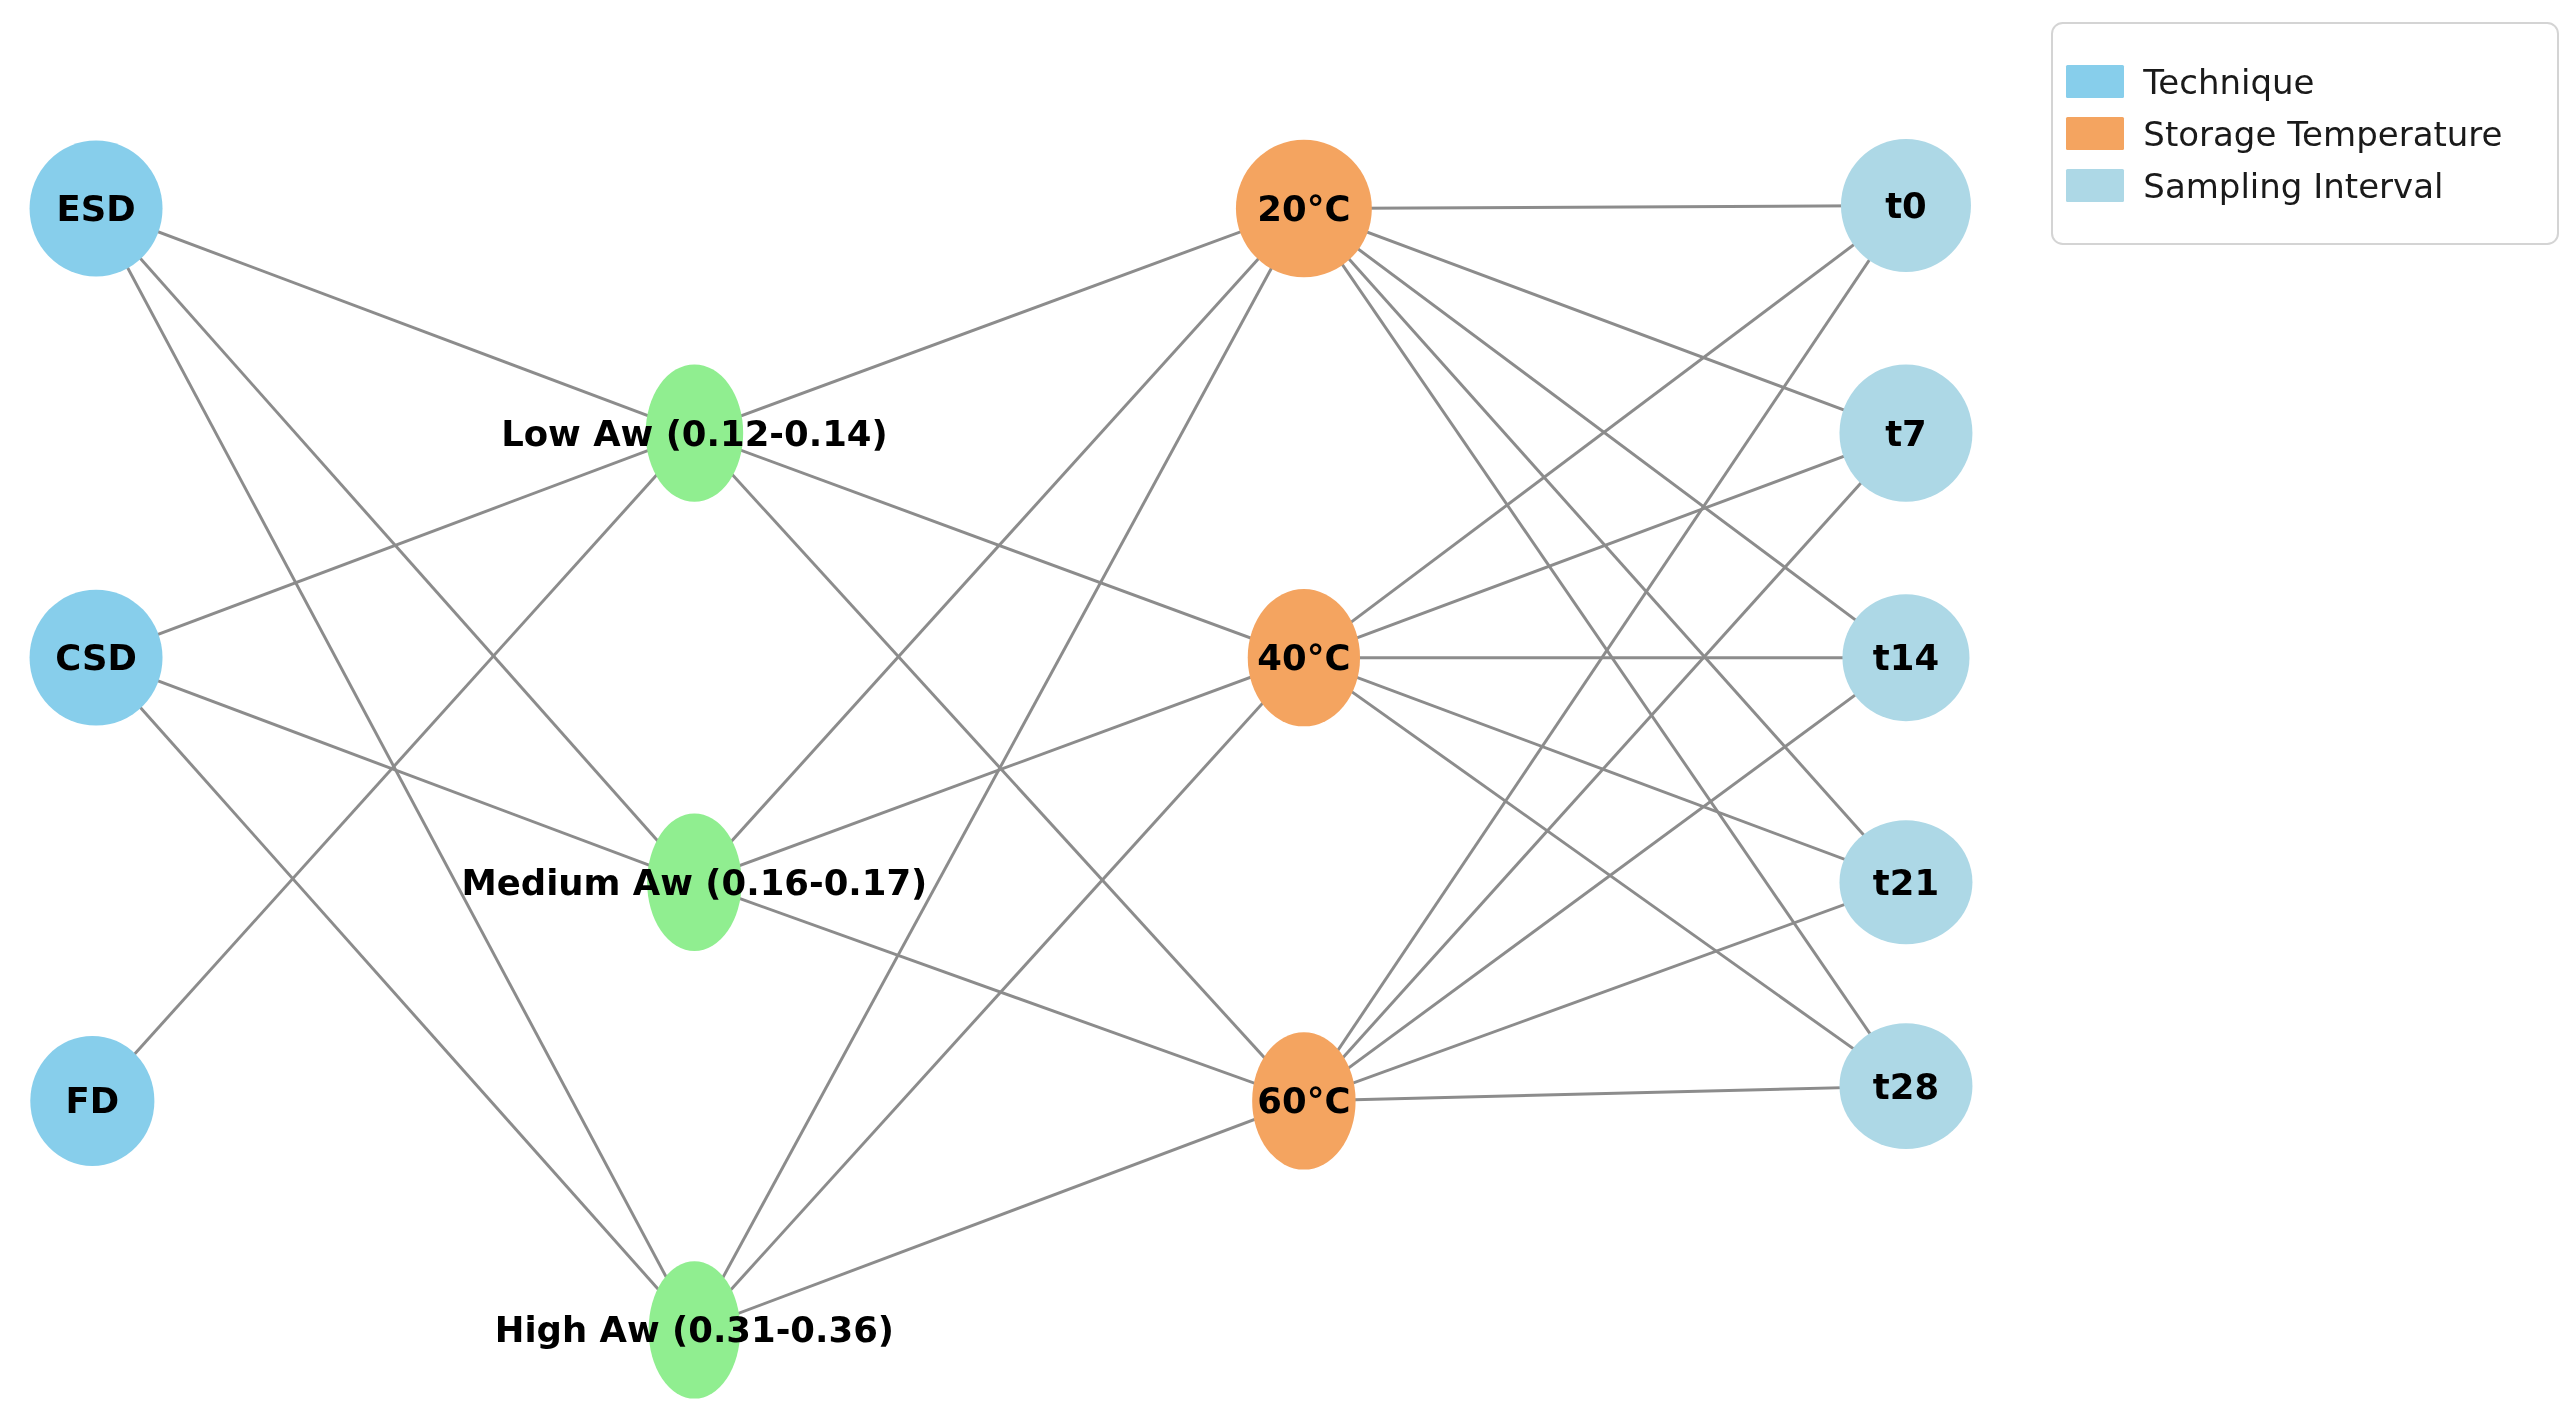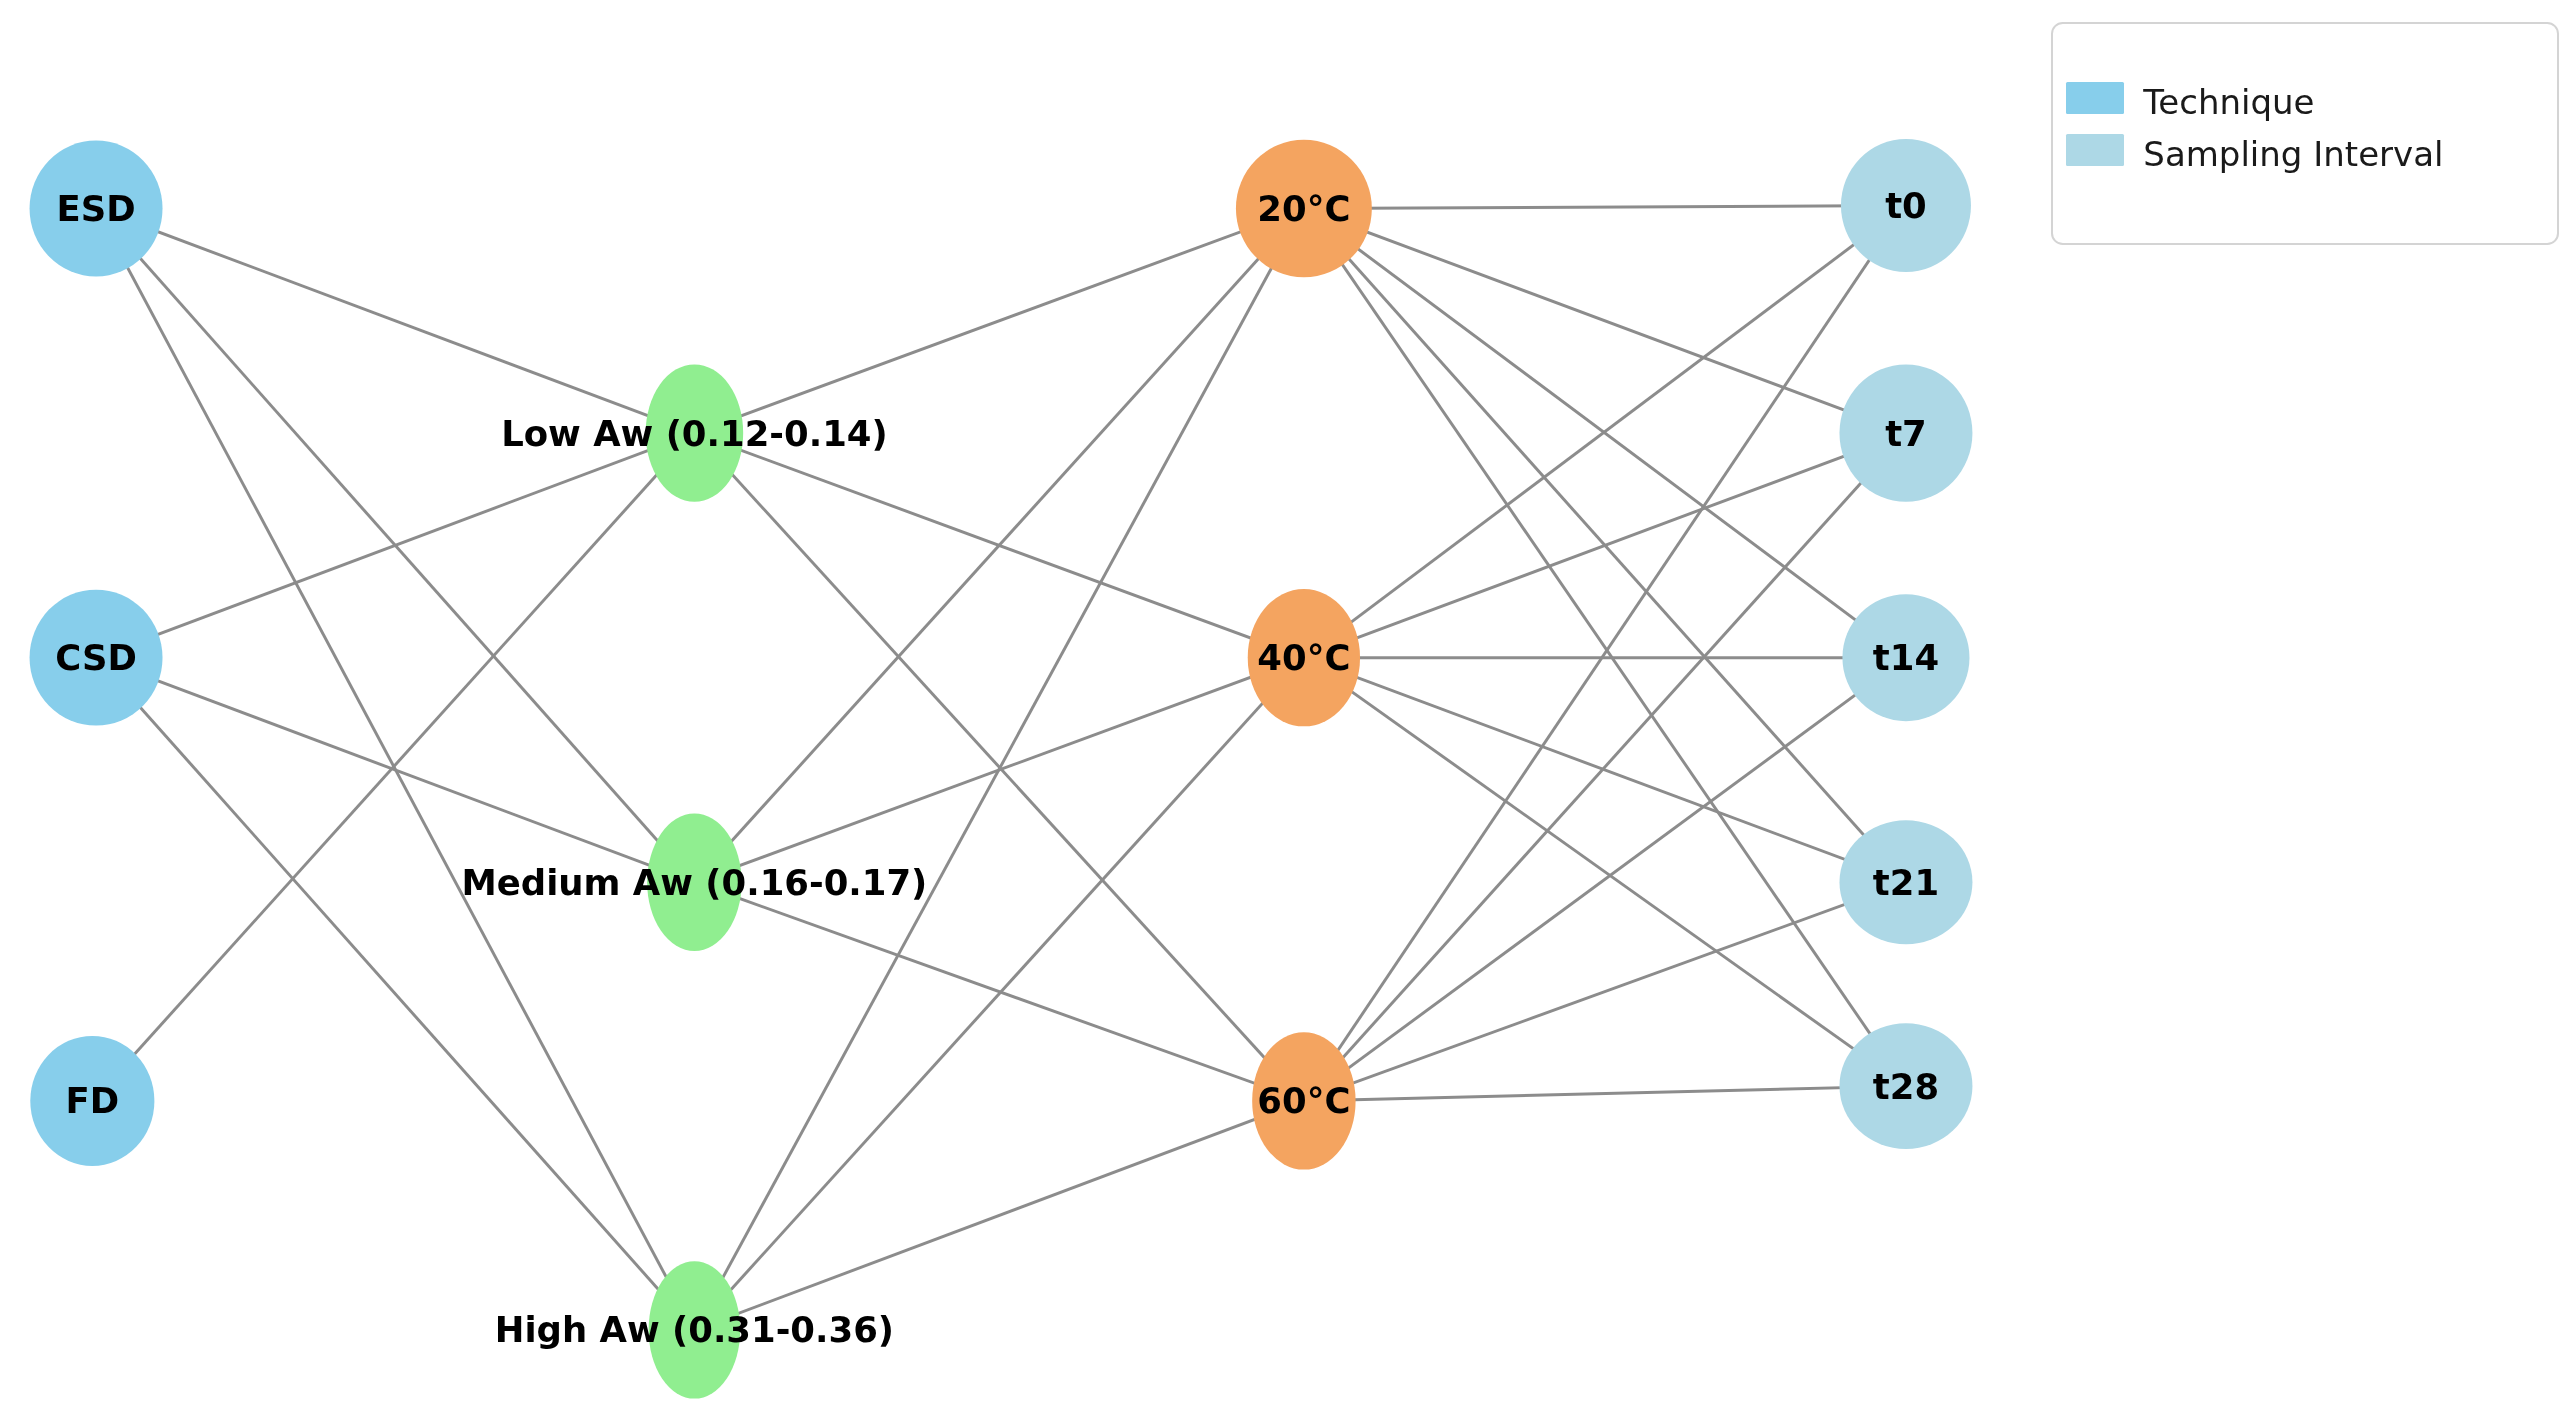--- a/index.html
+++ b/index.html
@@ -40,20 +40,21 @@
     background: #ffffff;
     border: 2.2px solid #d4d4d4;
     border-radius: 11.8px;
     display: flex;
     flex-direction: column;
     justify-content: center;
     padding: 5.9px 13.3px;
   }
   .legend-row {
     display: flex;
+    align-items: center;
     height: 52px;
   }
   .legend-swatch {
     width: 58px;
     height: 32.5px;
     margin-right: 19px;
     border-radius: 1.5px;
     flex: 0 0 auto;
   }
   .legend-label {
@@ -133,18 +134,22 @@
         <text x="2580" y="1470" class="node-label" dominant-baseline="central" fill="#000000">t28</text>
       </g>
   </svg>
 
   <div id="legend-box">
       <div class="legend-row">
         <div class="legend-swatch" style="background: rgb(135, 206, 235);"></div>
         <span class="legend-label">Technique</span>
       </div>
       <div class="legend-row">
+        <div class="legend-swatch" style="background: rgb(244, 164, 96);"></div>
+        <span class="legend-label">Storage Temperature</span>
+      </div>
+      <div class="legend-row">
         <div class="legend-swatch" style="background: rgb(173, 216, 230);"></div>
         <span class="legend-label">Sampling Interval</span>
       </div>
     </div>
 </div>
 
 
 </body></html>

